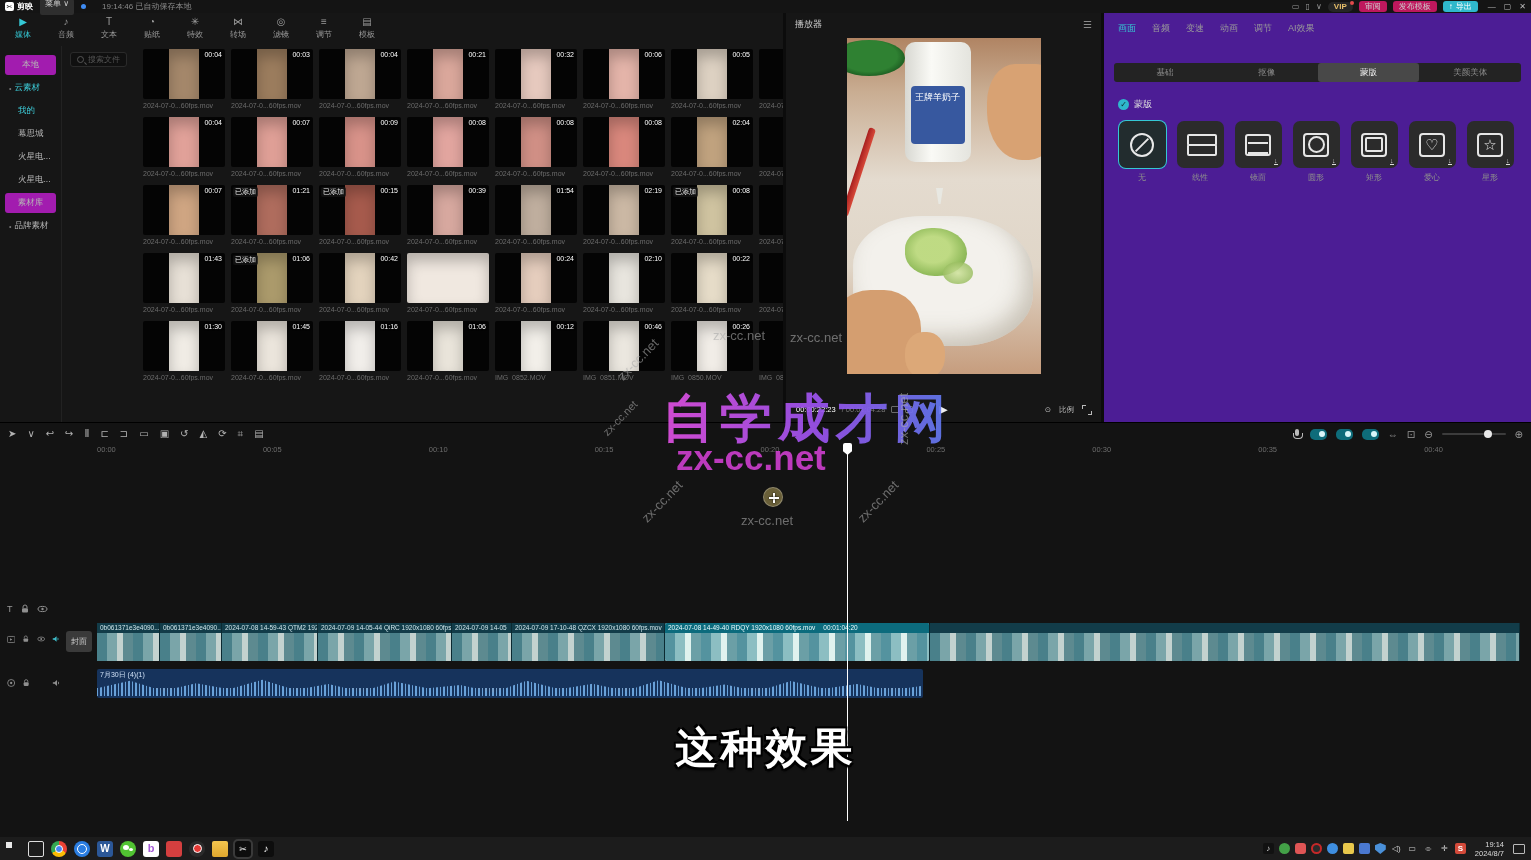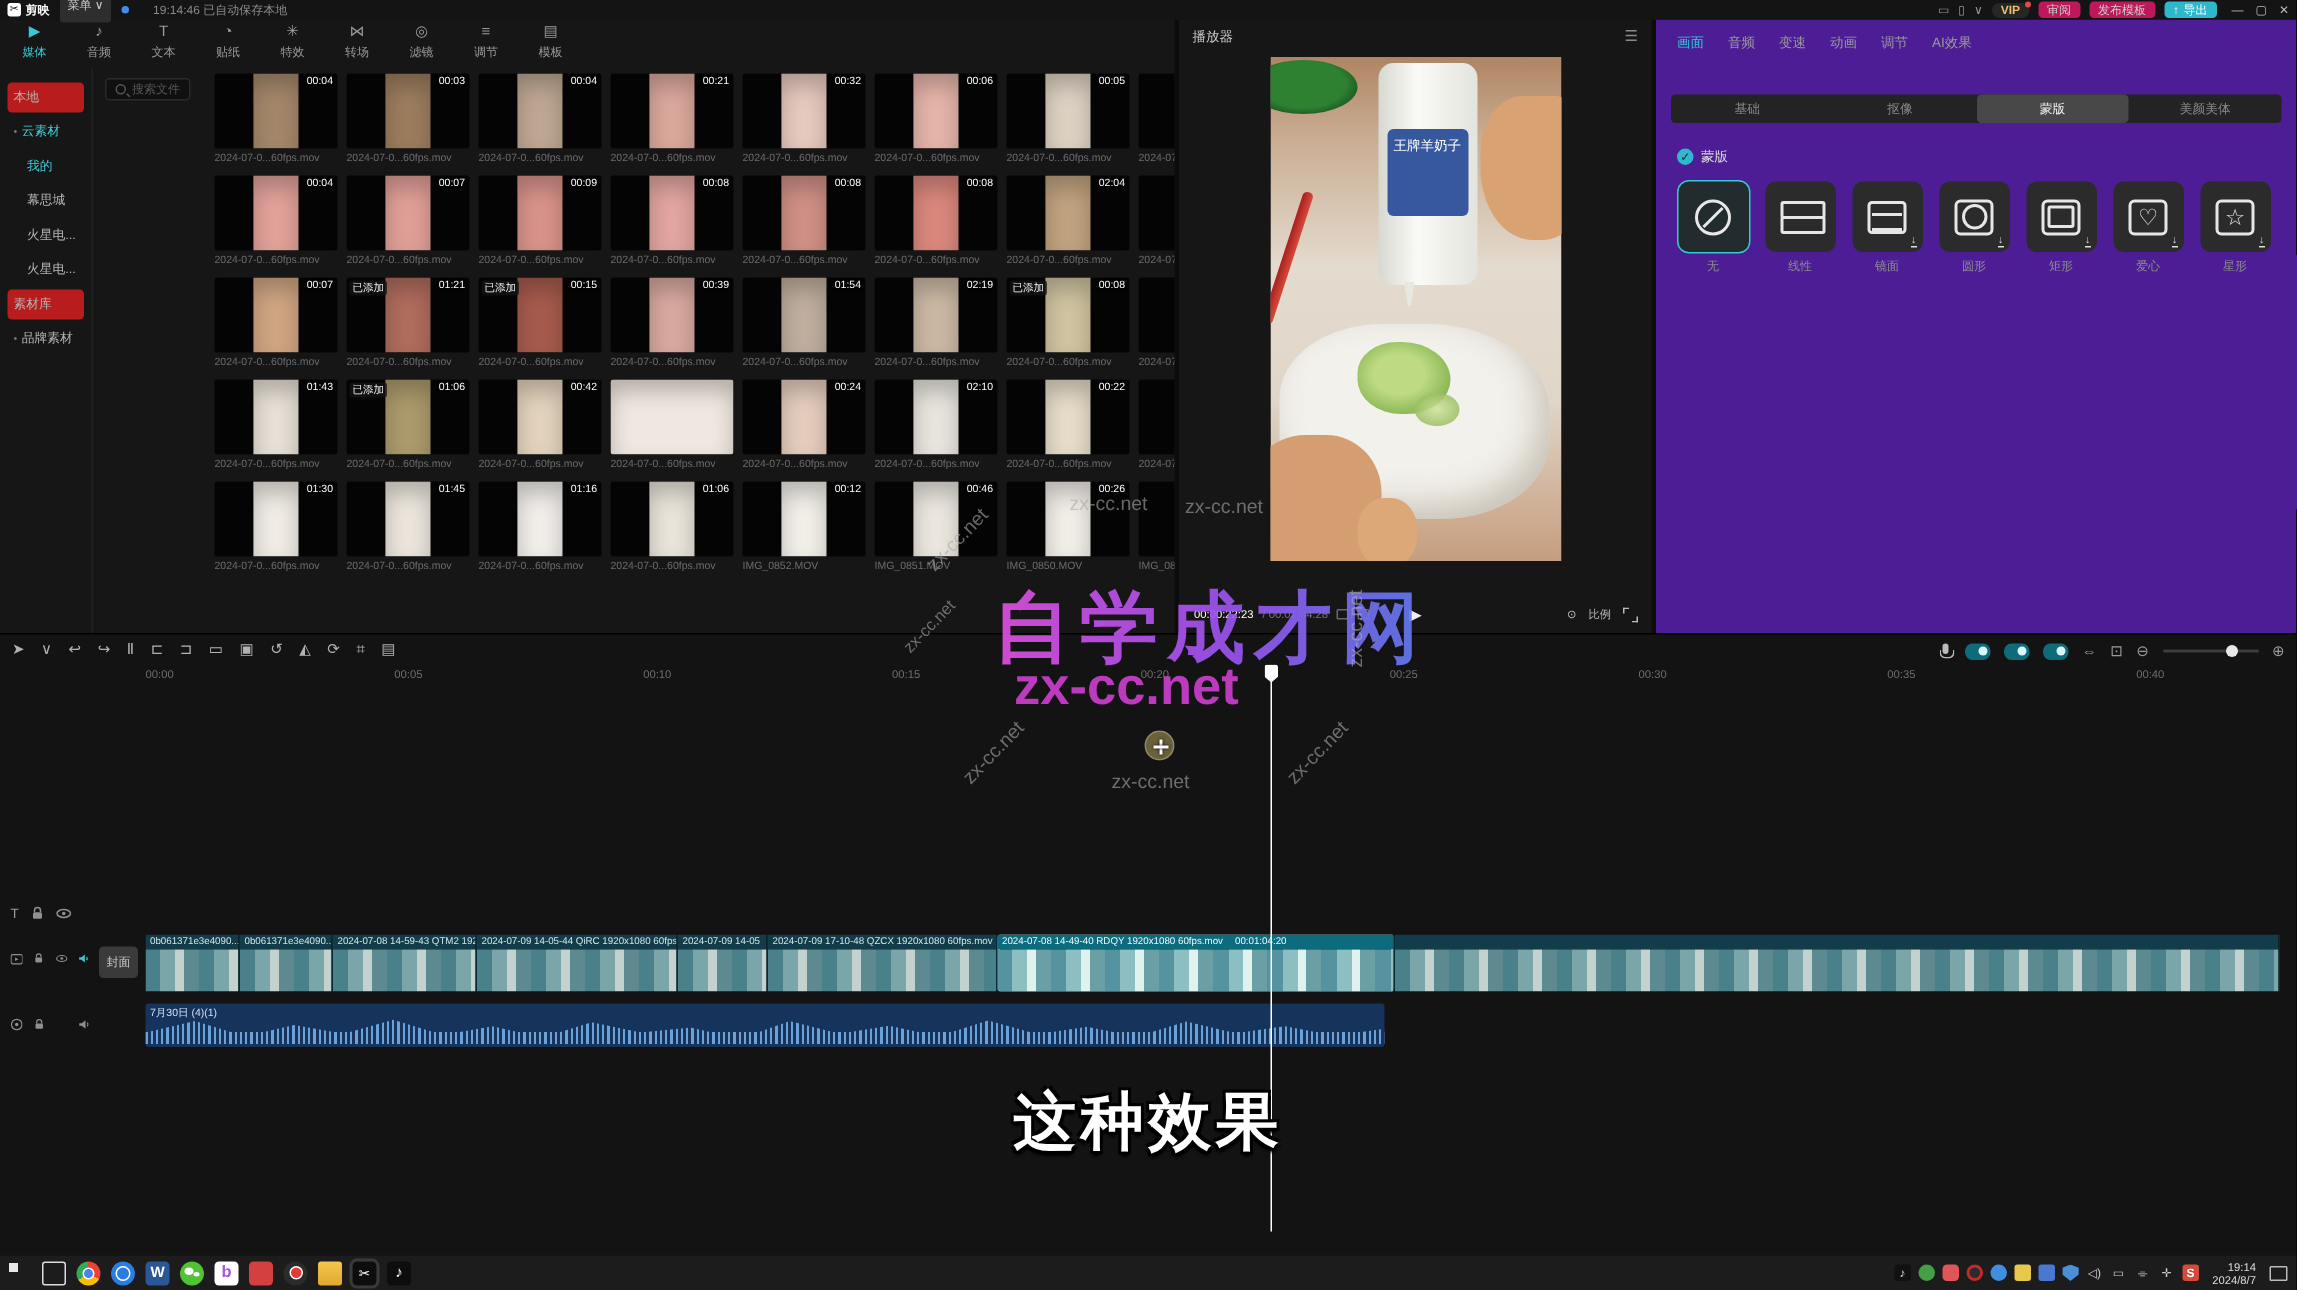--- a/index.html
+++ b/index.html
@@ -31,21 +31,21 @@
 
 .ribbon{height:33px;display:flex;gap:17px;padding:3px 10px 0 10px}
 .rtab{display:flex;flex-direction:column;align-items:center;gap:1px;color:#9a9a9a;font-size:8px;width:26px}
 .rtab .g{font-size:10px;line-height:12px}
 .rtab.on{color:#35c8d5}
 
 
 .media-body{flex:1;display:flex;min-height:0}
 .m-sidebar{width:62px;border-right:1px solid #222;padding-top:6px}
 .sb-row{height:20px;margin:3px 5px;display:flex;align-items:center;font-size:8.5px;color:#b5b5b5;padding:0 4px;border-radius:3px;white-space:nowrap;overflow:hidden}
-.sb-boxed{background:#b91c1c;justify-content:flex-start}
+.sb-boxed{background:#a21caf;justify-content:center}
 .sb-header::before{content:"•";margin-right:3px;color:#777;font-size:7px}
 .sb-item{padding-left:13px}
 .sb-row.on{color:#3ecfdc}
 .m-content{flex:1;display:flex;flex-direction:row;min-width:0}
 .searchbar{margin:6px 8px 2px 8px;height:15px;background:#101010;border:1px solid #2a2a2a;border-radius:3px;display:flex;align-items:center;gap:4px;padding:0 6px;color:#555;font-size:8px}
 .s-ic{width:7px;height:7px;border:1px solid #555;border-radius:50%;position:relative}
 .s-ic::after{content:"";position:absolute;width:3px;height:1px;background:#555;left:6px;top:6px;transform:rotate(45deg)}
 .m-toolbar{height:18px;display:flex;align-items:center;padding:0 8px;font-size:8px;color:#8a8a8a;gap:6px}
 .m-tools{margin-left:auto;display:flex;gap:5px;align-items:center}
 .m-pill{background:#2a2a2a;border-radius:2px;padding:1px 5px;color:#aaa}
@@ -59,21 +59,21 @@
 .fname{font-size:7px;color:#6c6c6c;white-space:nowrap;overflow:hidden;margin-top:3px}
 
 
 .p-head{height:22px;display:flex;align-items:center;justify-content:space-between;padding:0 9px;font-size:9px;color:#c9c9c9}
 .burger{color:#8a8a8a;font-size:10px}
 .stage{flex:1;position:relative}
 .video{position:absolute;left:50%;transform:translateX(-50%);top:3px;width:194px;height:336px;background:#181818;overflow:hidden}
 .v-bg{position:absolute;inset:0;background:linear-gradient(180deg,#b08463 0%,#c9ad92 16%,#e4dbcf 42%,#e0d6c8 68%,#c69d7e 100%)}
 .dish{position:absolute;left:-14px;top:2px;width:72px;height:36px;border-radius:50%;background:radial-gradient(ellipse at 50% 45%,#2f8132 0 55%,#1c5a20 75%,#174a1b)}
 .pen{position:absolute;left:8px;top:88px;width:7px;height:92px;background:linear-gradient(90deg,#a71f1f,#d84a3a);border-radius:3px;transform:rotate(18deg)}
-.bottle{position:absolute;left:72px;top:4px;width:66px;height:148px;background:linear-gradient(90deg,#d8d8d2,#fafaf6 40%,#e4e4de);border-radius:10px}
+.bottle{position:absolute;left:58px;top:4px;width:66px;height:120px;background:linear-gradient(90deg,#d8d8d2,#fafaf6 40%,#e4e4de);border-radius:10px}
 .bottle .blabel{position:absolute;left:6px;top:44px;right:6px;height:58px;background:#37589f;border-radius:4px;color:#fff;font-size:9px;line-height:11px;text-align:center;padding-top:6px}
 .nozzle{position:absolute;left:88px;top:150px;width:10px;height:16px;background:#e8e8e2;clip-path:polygon(15% 0,85% 0,60% 100%,40% 100%)}
 .hand-r{position:absolute;right:-16px;top:26px;width:70px;height:96px;background:#d8a273;border-radius:40% 30% 40% 50%}
 .cloth{position:absolute;left:6px;top:178px;width:180px;height:130px;background:#f3f1ec;border-radius:38% 45% 40% 42%;box-shadow:inset -8px -10px 22px rgba(150,140,120,.45)}
 .gel{position:absolute;left:58px;top:190px;width:62px;height:48px;background:radial-gradient(ellipse at 45% 45%,#b9d878 0 35%,#8ab84e 65%,#5d8f33);border-radius:45% 55% 50% 50%;opacity:.9}
 .gel2{position:absolute;left:96px;top:224px;width:30px;height:22px;background:radial-gradient(#cfe39b,#86b04c);border-radius:50%;opacity:.85}
 .hand-l{position:absolute;left:-18px;bottom:-12px;width:92px;height:96px;background:#d49e70;border-radius:45% 40% 30% 40%}
 .thumb-l{position:absolute;left:58px;bottom:-4px;width:40px;height:46px;background:#dca878;border-radius:45%}
 .p-ctrl{height:25px;display:flex;align-items:center;padding:0 10px;gap:6px;font-size:7.5px;color:#ddd;position:relative}
 .tc-cur{color:#fff}

